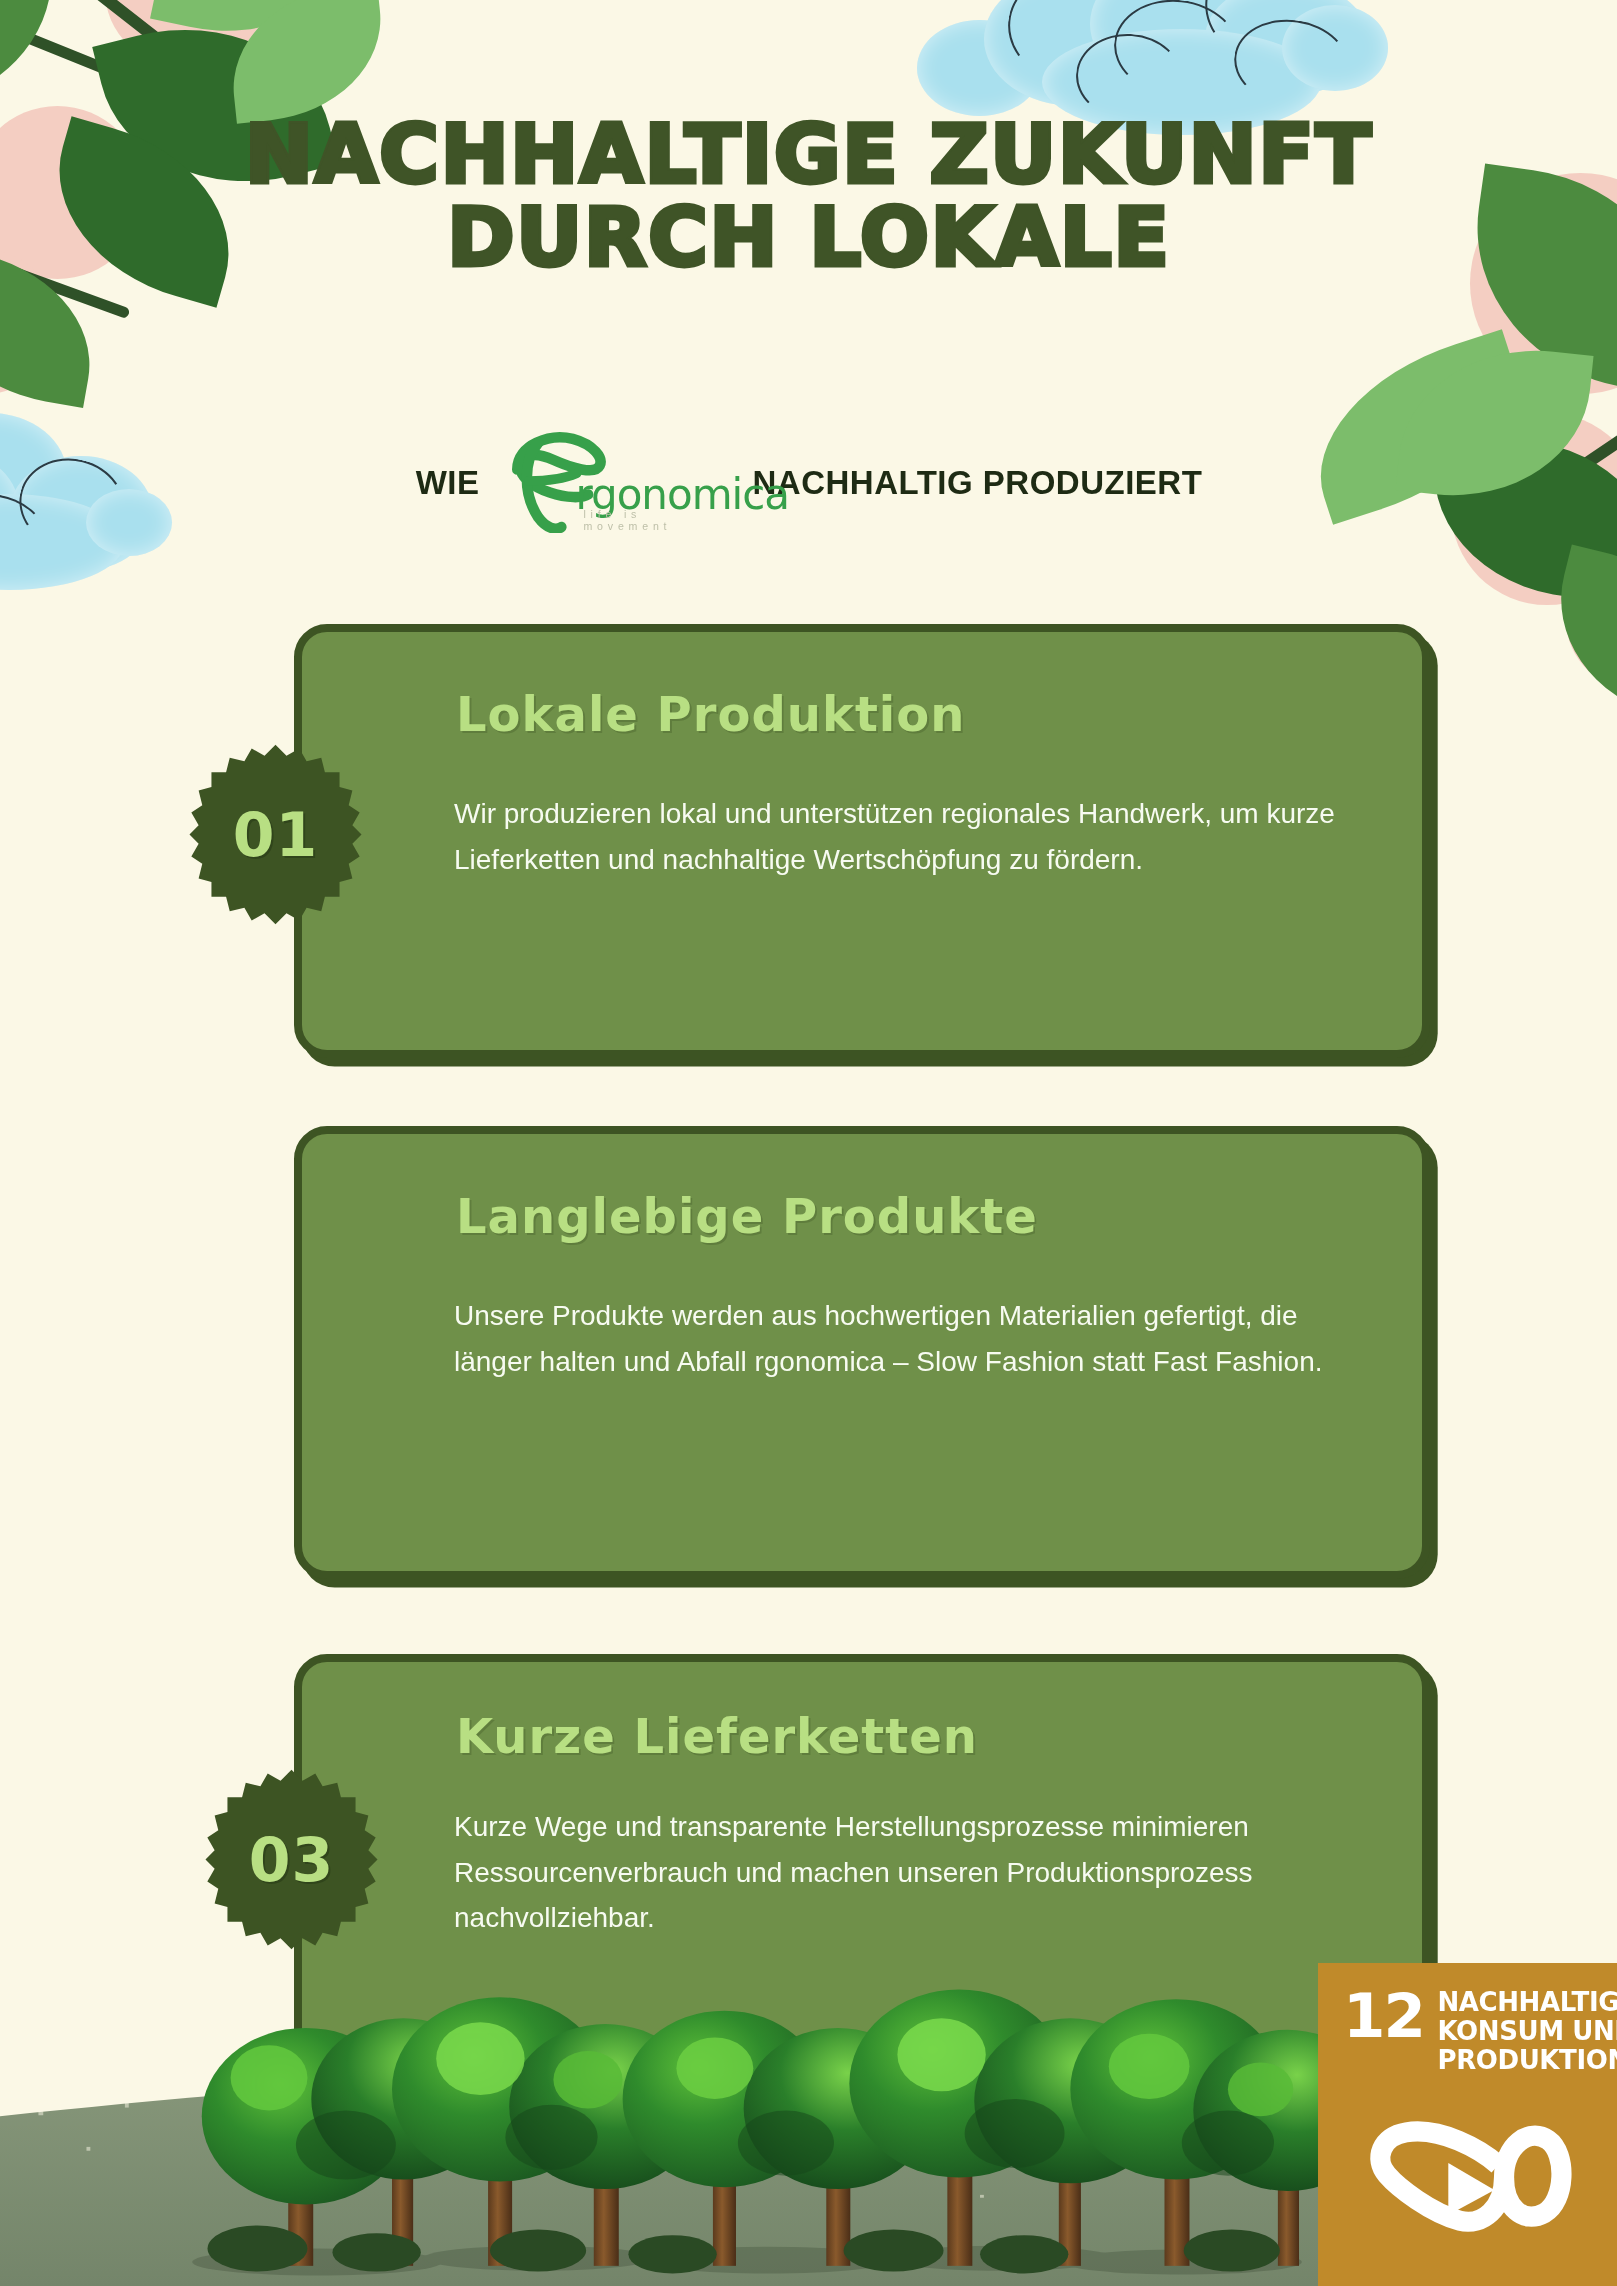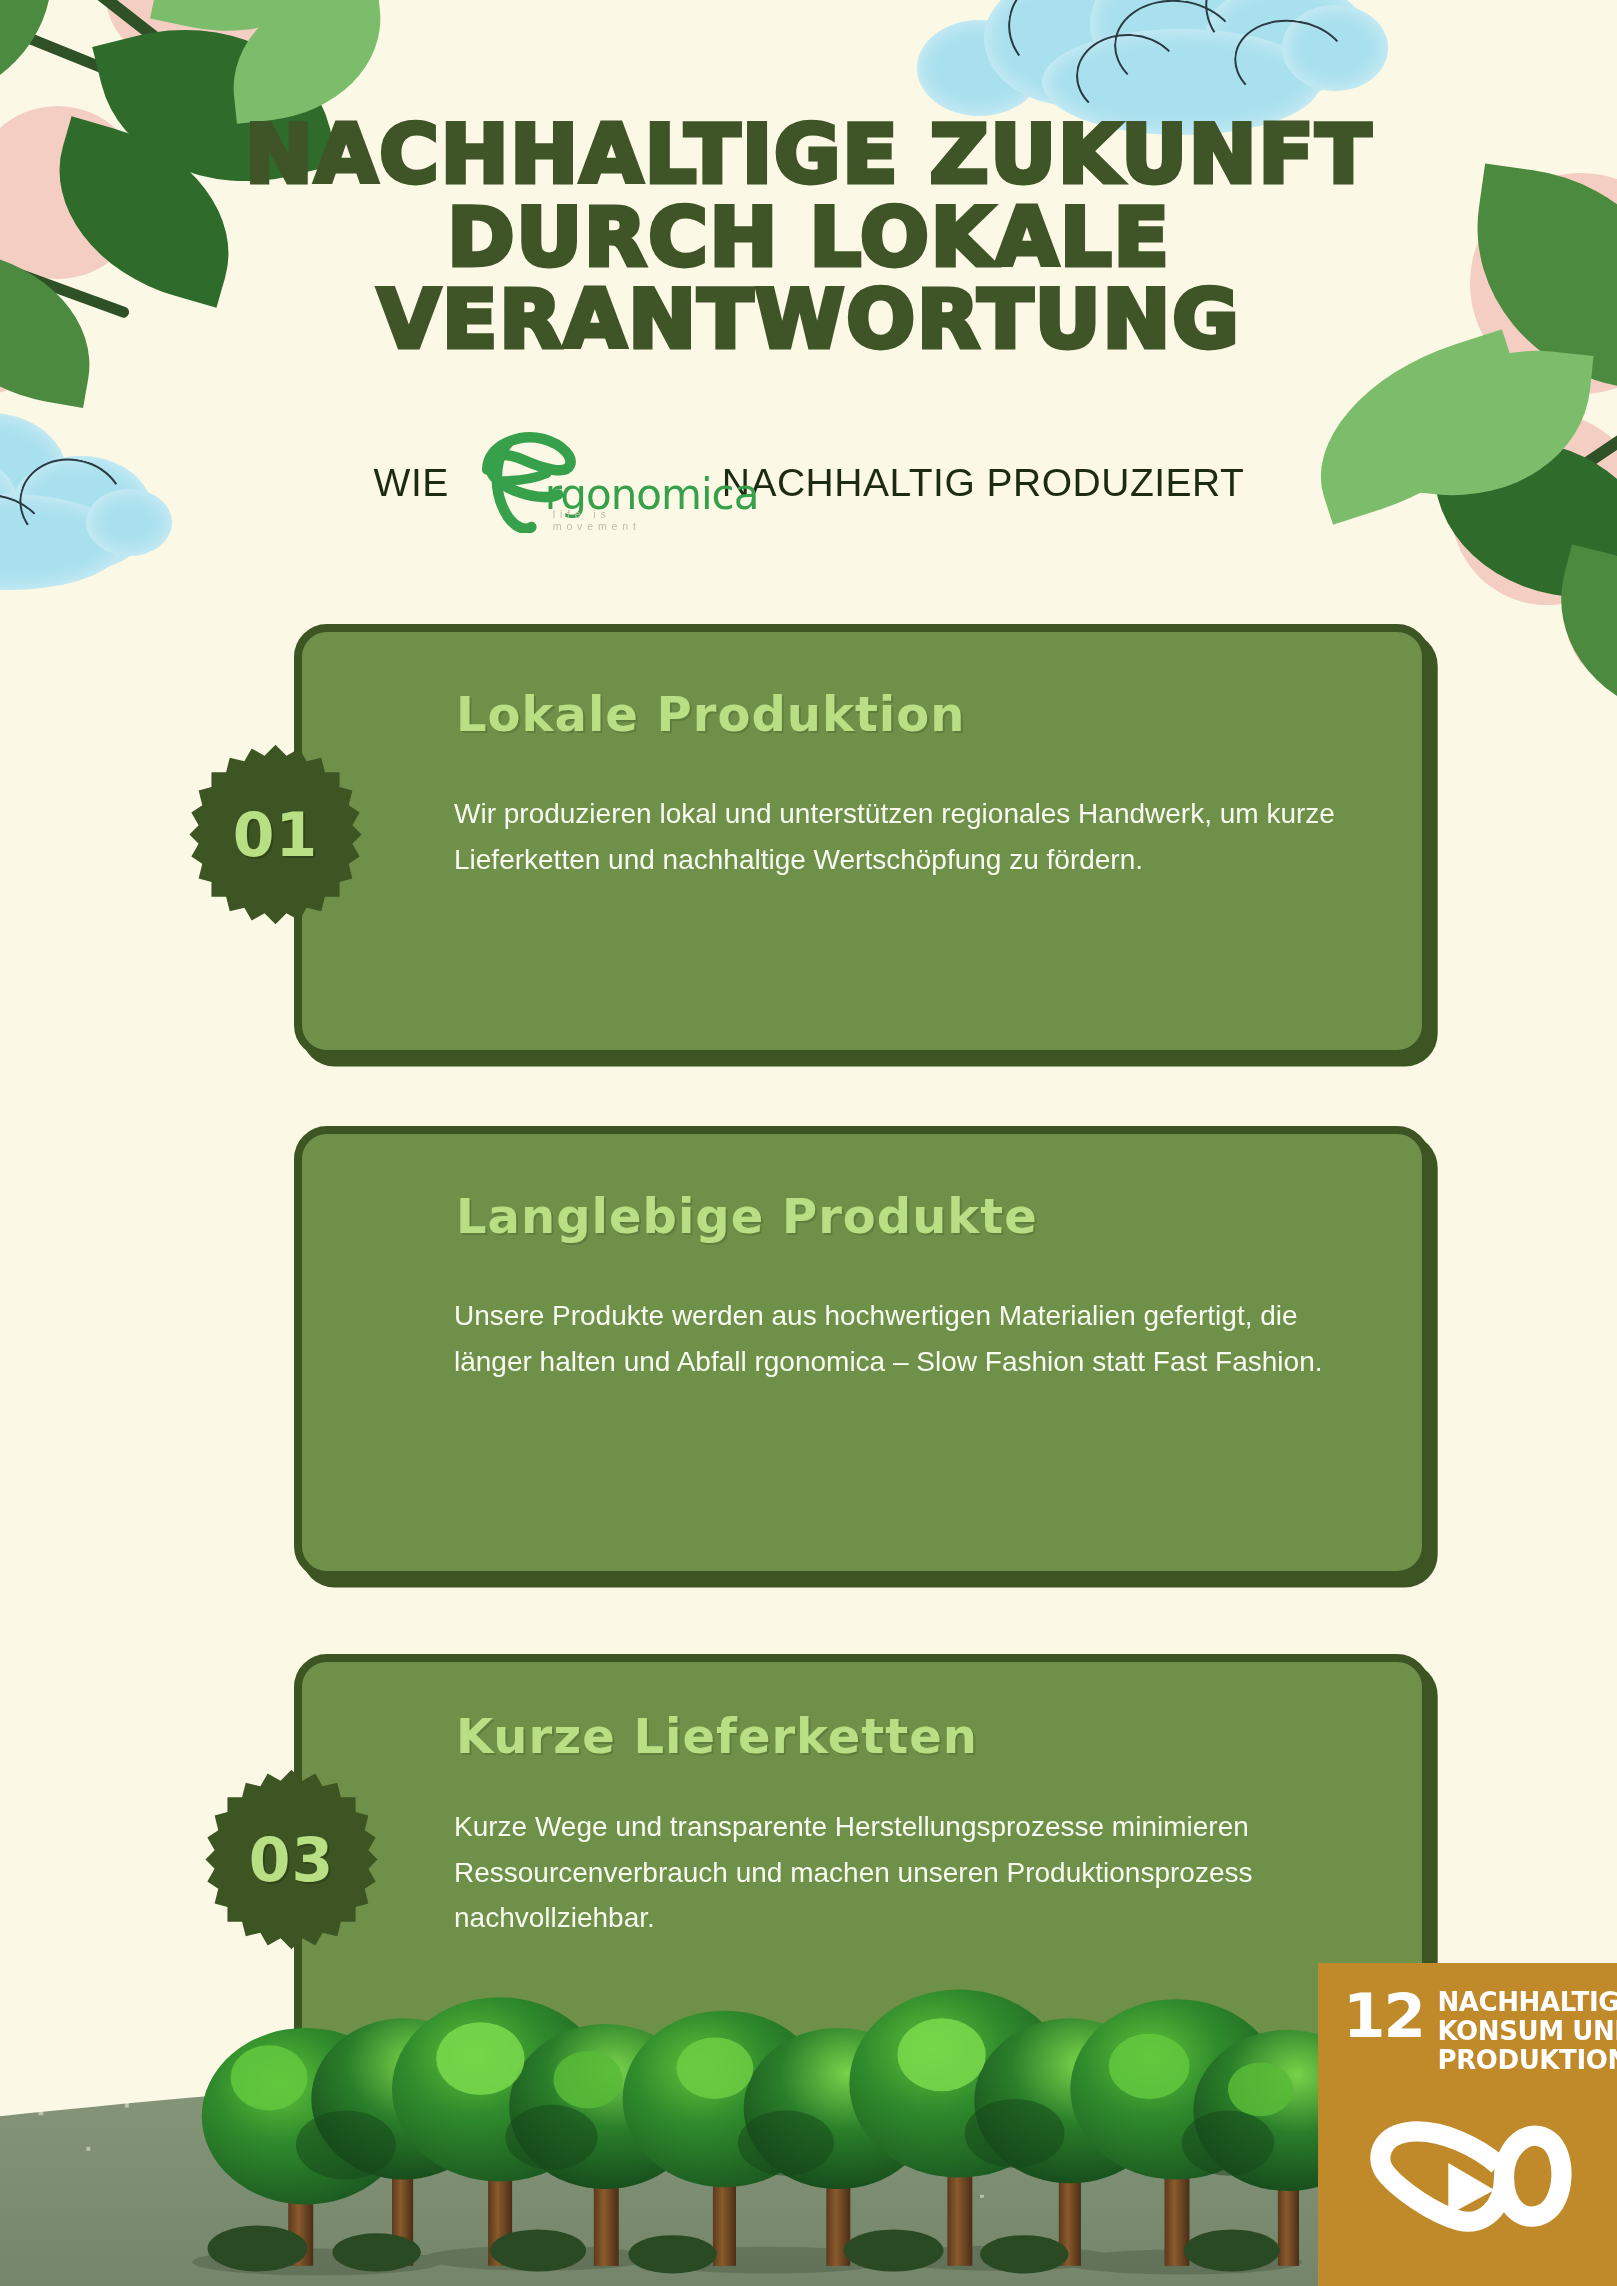--- a/index.html
+++ b/index.html
@@ -50,21 +50,21 @@
   }
   .title .ln { display:block; }
 
   .subtitle-row {
     position:absolute; left:0; right:0; top:437px;
     display:flex; align-items:center; justify-content:center; gap:21px;
     z-index:5;
   }
   .sub-word {
     font-family:"Liberation Sans", sans-serif;
-    font-weight:normal; font-size:39px; color:#1e2b14; letter-spacing:0.5px;
+    font-weight:bold; font-size:33px; color:#1e2b14; letter-spacing:0.5px;
   }
   .logo { position:relative; width:231px; height:92px; }
   .logo svg { position:absolute; left:0; top:-5.8px; }
   .logo-word {
     position:absolute; left:75px; top:17px;
     font-family:"DejaVu Sans", sans-serif; font-size:42px;
     color:#37a04a; letter-spacing:-1px;margin-top:16px;
   }
   .logo-tag {
     position:absolute; left:83px; top:71px;
@@ -203,21 +203,20 @@
     <i style="left:192px; top:86px;  width:86px;  height:67px;"></i>
     <div class="edge" style="left:-19px; top:11.5px; width:115px; height:106px; transform:rotate(12deg);"></div>
 
     <div class="edge" style="left:38px;  top:91px; width:115px; height:86px;  transform:rotate(6deg);"></div>
     <div class="edge" style="left:125px; top:56px; width:106px; height:91px;  transform:rotate(14deg);"></div>
   </div>
 
   <div class="title">
     <span class="ln">NACHHALTIGE ZUKUNFT</span>
     <span class="ln">DURCH LOKALE</span>
-    <span class="ln">VERANTWORTUNG</span>
   </div>
 
   <div class="subtitle-row">
     <div class="sub-word">WIE</div>
 
     <div class="logo">
       <svg width="115" height="102" viewBox="0 0 120 106">
         <path d="M18 40 C18 14, 52 2, 76 8 C98 14, 108 28, 104 36 C99 46, 74 38, 56 30 C40 23, 26 22, 22 34 C18 46, 34 58, 52 64 C70 70, 86 70, 92 66" fill="none" stroke="#37a04a" stroke-width="11" stroke-linecap="round"></path>
         <path d="M40 12 C24 30, 24 66, 40 90 C48 101, 58 104, 64 100" fill="none" stroke="#37a04a" stroke-width="11" stroke-linecap="round"></path>
         <path d="M30 52 C46 52, 66 50, 80 44" fill="none" stroke="#37a04a" stroke-width="10" stroke-linecap="round"></path>

